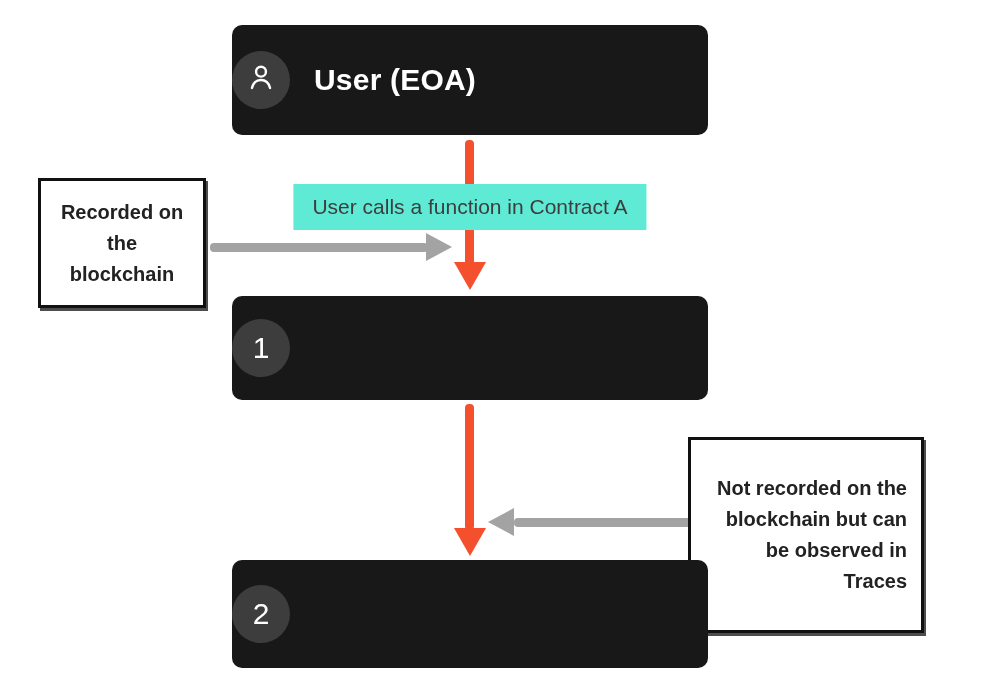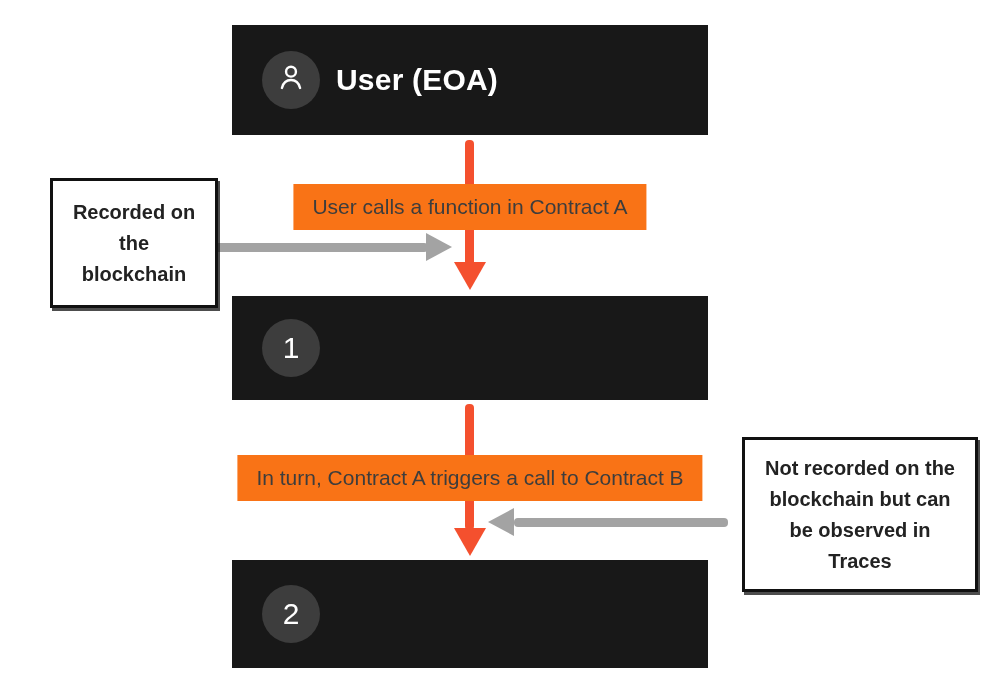--- a/index.html
+++ b/index.html
@@ -11,25 +11,24 @@
     font-family: "Liberation Sans", sans-serif;
     overflow: hidden;
   }
 
   
   .node {
     position: absolute;
     left: 232px;
     width: 476px;
     background: #181818;
-    border-radius: 0;
+    border-radius: 10px;
     display: flex;
     align-items: center;
-    gap: 16px;
-    padding-left: 30px;
+    gap: 24px;
     box-sizing: border-box;
     color: #ffffff;
     z-index: 3;
   }
   .node-user      { top: 25px;  height: 110px; }
   .node-contract-a{ top: 296px; height: 104px; }
   .node-contract-b{ top: 560px; height: 108px; }
 
   .badge {
     width: 58px;
@@ -71,21 +70,21 @@
     z-index: 1;
   }
   .o-head-1 { top: 262px; }
   .o-head-2 { top: 528px; }
 
   
   .band {
     position: absolute;
     left: 470px;
     transform: translateX(-50%);
-    background: #f97316;
+    background: #5eead4;
     color: #3d3d3d;
     font-size: 21px;
     white-space: nowrap;
     padding: 11px 19px;
     z-index: 2;
   }
   .band-1 { top: 184px; }
   .band-2 { top: 455px; }
 
   
@@ -118,24 +117,23 @@
     align-items: center;
     justify-content: center;
     text-align: center;
     color: #222222;
     font-weight: 700;
     font-size: 20px;
     line-height: 1.55;
     box-sizing: border-box;
     padding: 10px 14px;
     z-index: 3;
-    margin-left: 12px;
   }
   .note-left  { left: 38px;  top: 178px; width: 168px; height: 130px; }
-  .note-right { left: 730px; top: 437px; width: 236px; height: 155px; }
+  .note-right { left: 688px; top: 437px; width: 236px; height: 196px; text-align: right; }
 </style>
 </head>
 <body>
 
 <div class="canvas">
 
   <div class="node node-user">
     <div class="badge">
       <span>
         <svg width="32" height="32" viewBox="0 0 24 24">
@@ -159,21 +157,20 @@
   <div class="g-shaft g-shaft-left"></div>
   <div class="g-head g-head-right"></div>
 
   <div class="node node-contract-a">
     <div class="badge">1</div>
   </div>
 
   <div class="o-shaft o-shaft-2"></div>
   <div class="o-head o-head-2"></div>
 
-  <div class="band band-2">In turn, Contract A triggers a call to Contract B</div>
 
   <div class="note note-right">
     <span>Not recorded on the blockchain but can be observed in Traces</span>
   </div>
 
   <div class="g-shaft g-shaft-right"></div>
   <div class="g-head g-head-left"></div>
 
   <div class="node node-contract-b">
     <div class="badge">2</div>

